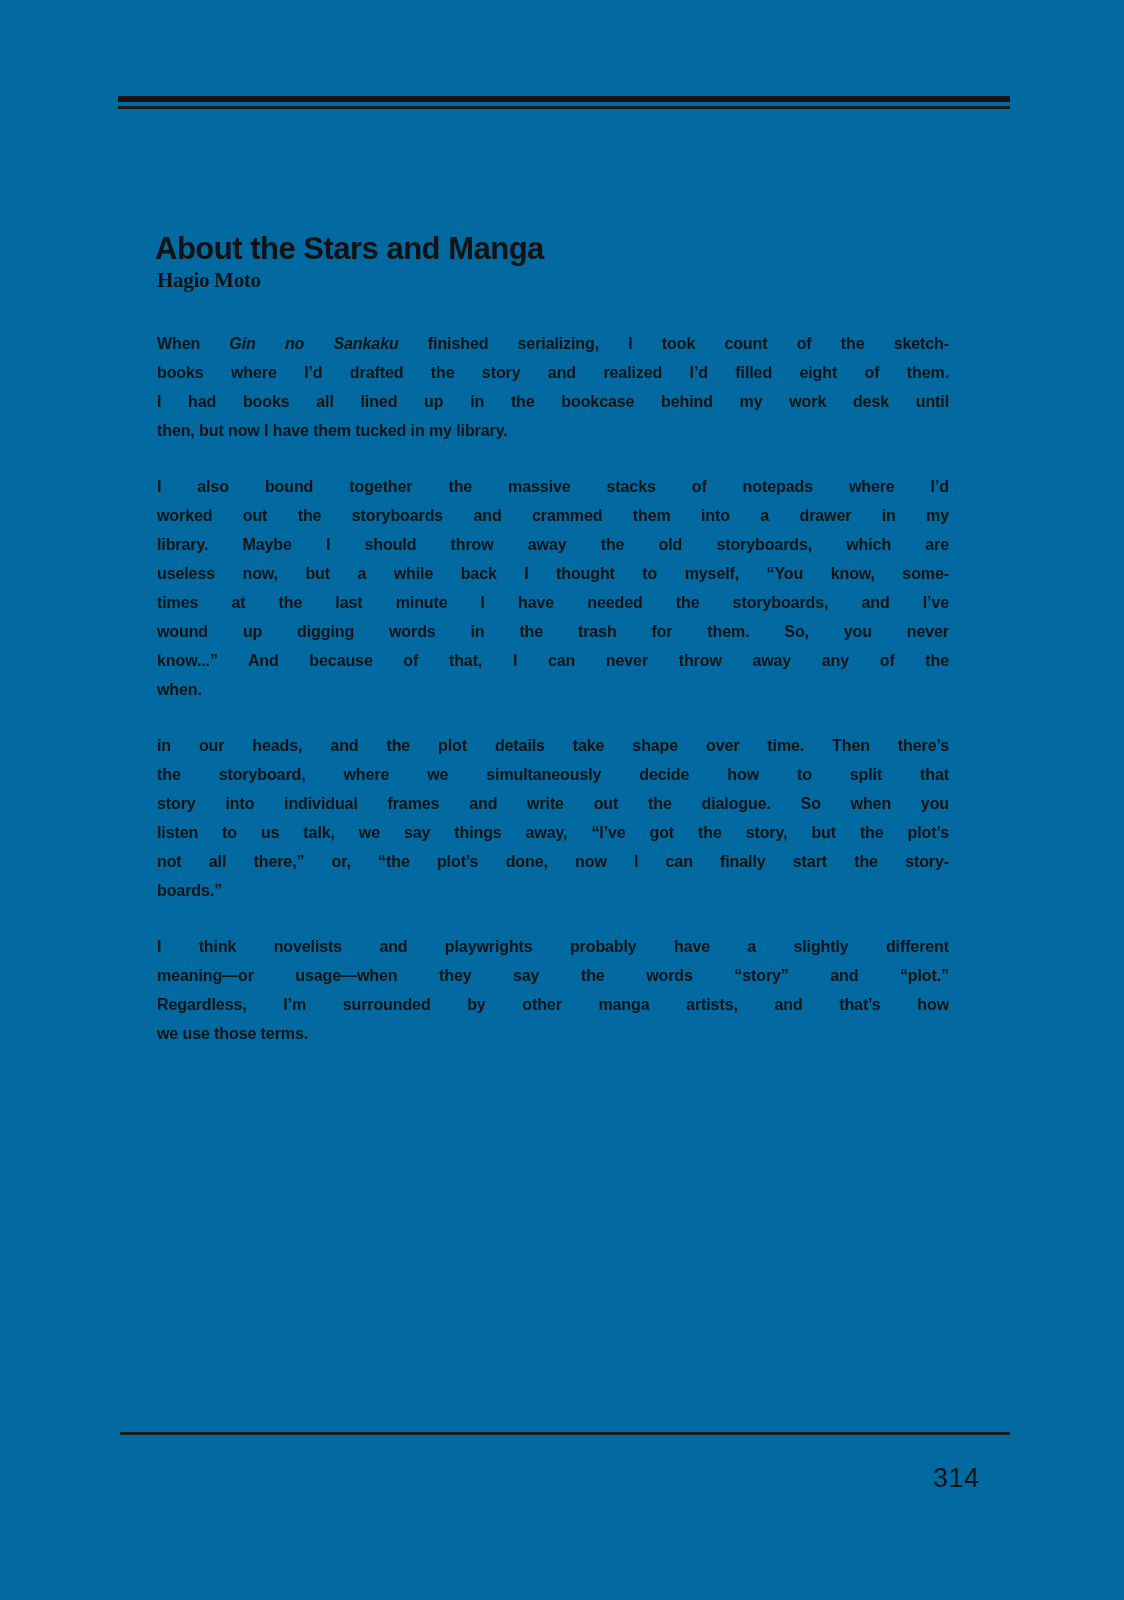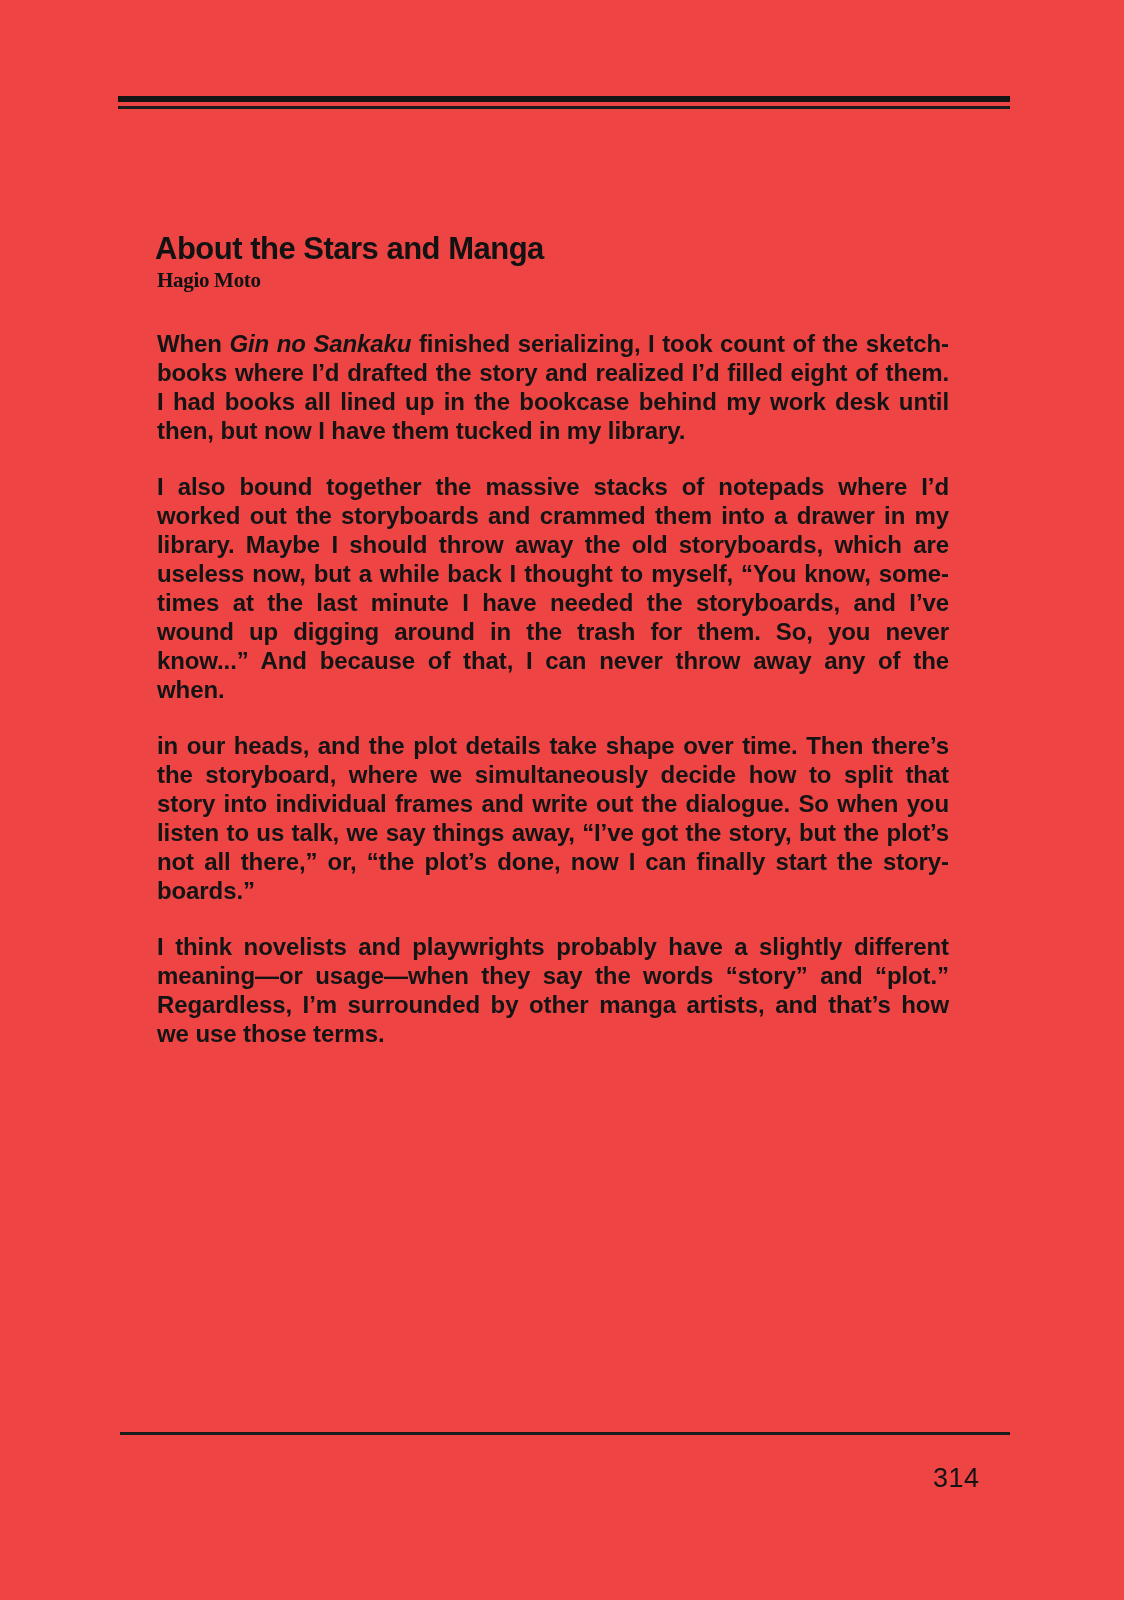--- a/index.html
+++ b/index.html
@@ -4,21 +4,21 @@
 <style>
   html, body {
     margin: 0;
     padding: 0;
     background: #ffffff;
   }
   .page {
     position: relative;
     width: 1124px;
     height: 1600px;
-    background: #ef4444;
+    background: #0369a1;
     overflow: hidden;
     font-family: "Liberation Sans", sans-serif;
     color: #161616;
   }
   
   .rule-top {
     position: absolute;
     left: 118px;
     top: 96px;
     width: 892px;
@@ -53,21 +53,21 @@
     color: #121212;
     white-space: nowrap;
     font-family: Liberation Serif, serif;
   }
   
   .article {
     position: absolute;
     left: 157px;
     top: 329px;
     width: 792px;
-    font-size: 24px;
+    font-size: 16px;
     font-weight: bold;
     letter-spacing: -0.1px;
     color: #141414;
   }
   .para {
     margin: 0 0 27px 0;
   }
   .line {
     line-height: 29px;
     height: 29px;
@@ -121,21 +121,21 @@
         <div class="line"><span>books where I’d drafted the story and realized I’d filled eight of them.</span></div>
         <div class="line"><span>I had books all lined up in the bookcase behind my work desk until</span></div>
         <div class="line last"><span>then, but now I have them tucked in my library.</span></div>
       </div>
       <div class="para">
         <div class="line"><span>I also bound together the massive stacks of notepads where I’d</span></div>
         <div class="line"><span>worked out the storyboards and crammed them into a drawer in my</span></div>
         <div class="line"><span>library. Maybe I should throw away the old storyboards, which are</span></div>
         <div class="line"><span>useless now, but a while back I thought to myself, “You know, some-</span></div>
         <div class="line"><span>times at the last minute I have needed the storyboards, and I’ve</span></div>
-        <div class="line"><span>wound up digging around in the trash for them. So, you never</span></div>
+        <div class="line"><span>wound up digging words in the trash for them. So, you never</span></div>
         <div class="line"><span>know...” And because of that, I can never throw away any of the</span></div>
         <div class="line last"><span>when.</span></div>
       </div>
       <div class="para">
         <div class="line"><span>in our heads, and the plot details take shape over time. Then there’s</span></div>
         <div class="line"><span>the storyboard, where we simultaneously decide how to split that</span></div>
         <div class="line"><span>story into individual frames and write out the dialogue. So when you</span></div>
         <div class="line"><span>listen to us talk, we say things away, “I’ve got the story, but the plot’s</span></div>
         <div class="line"><span>not all there,” or, “the plot’s done, now I can finally start the story-</span></div>
         <div class="line last"><span>boards.”</span></div>

